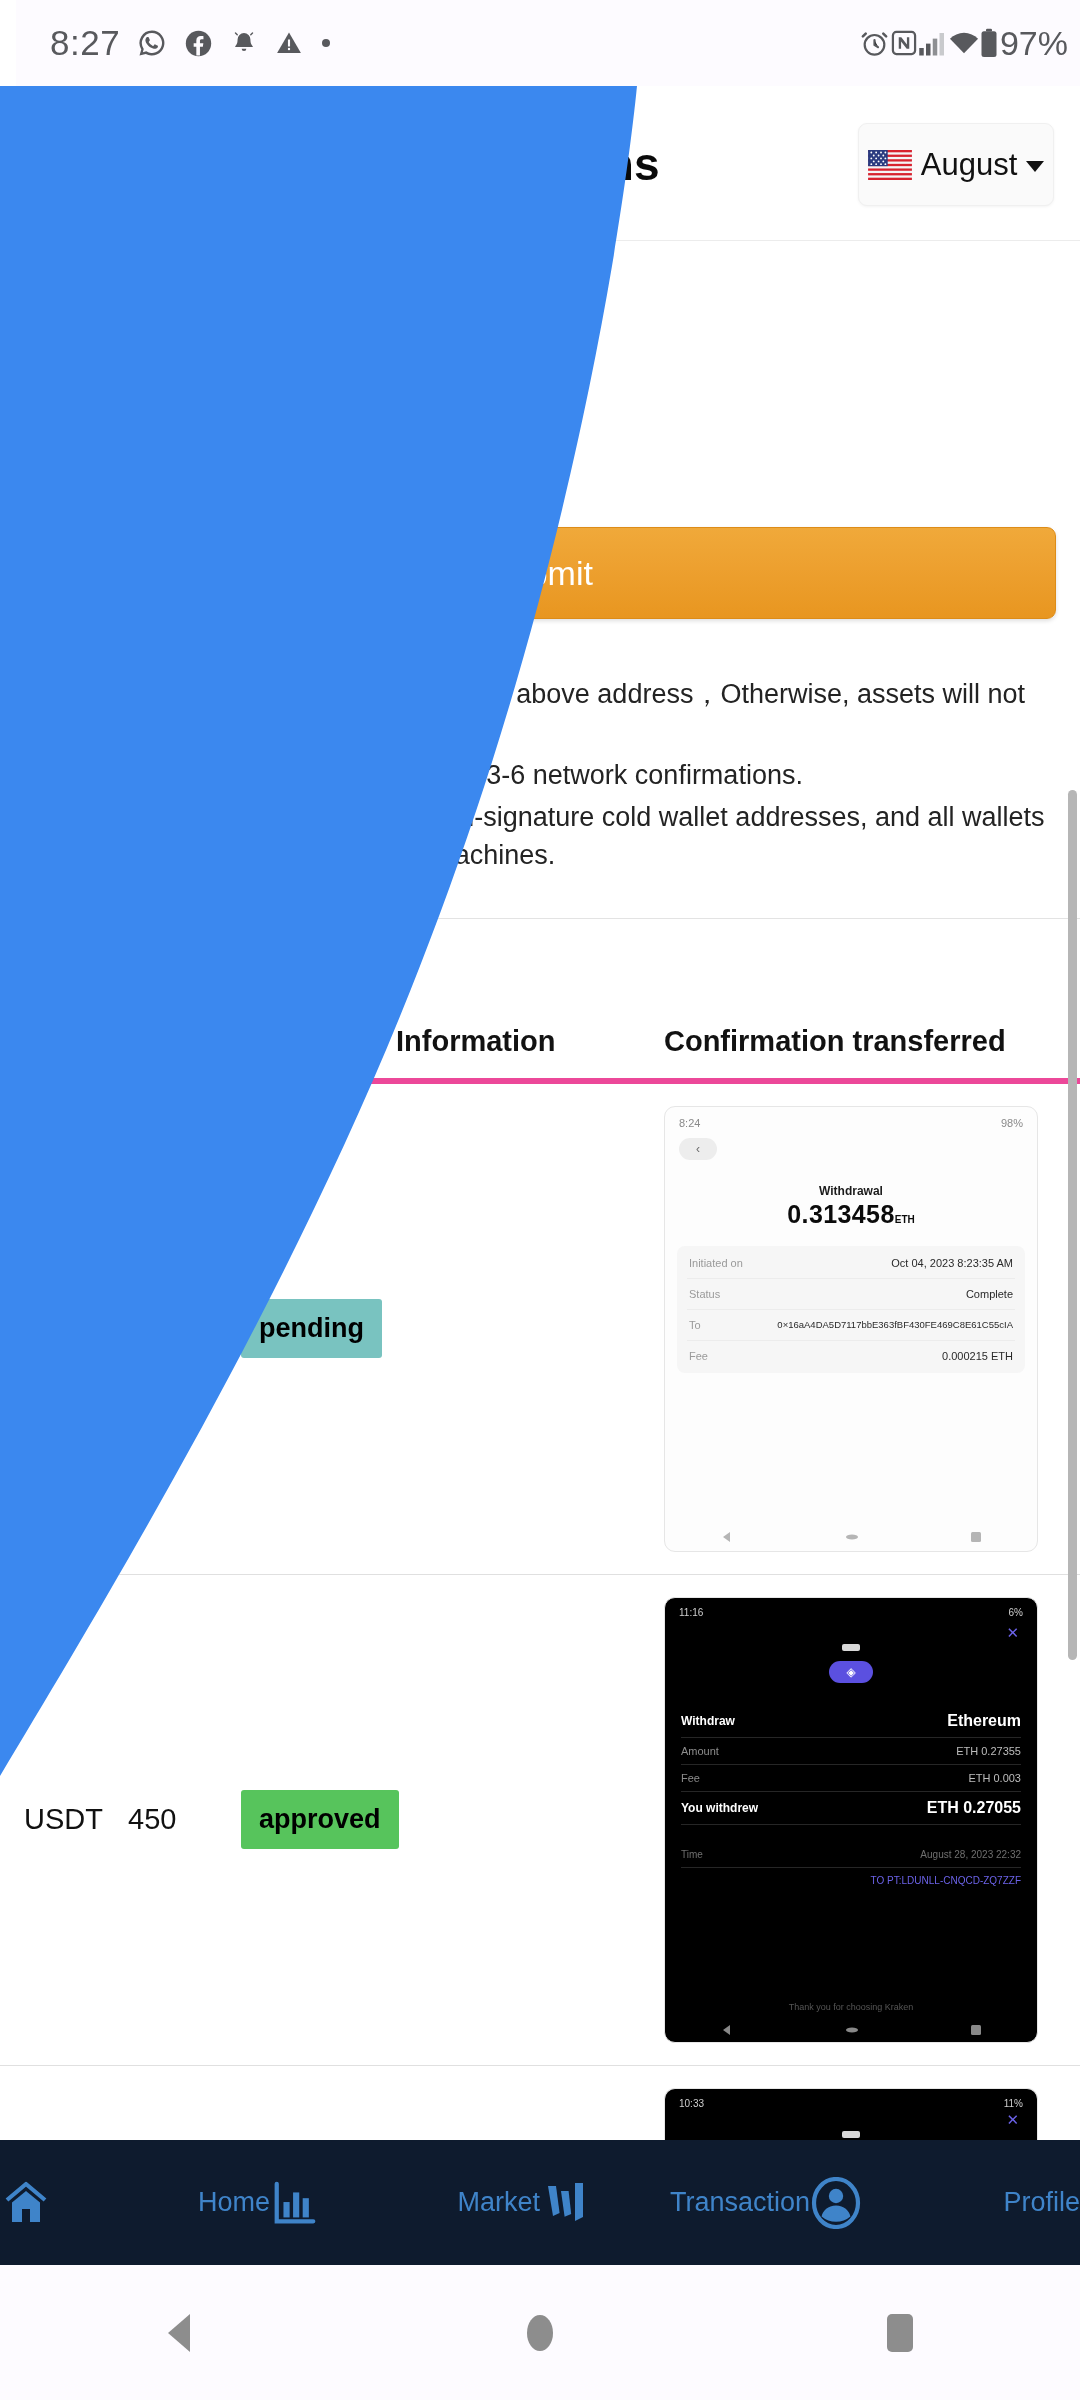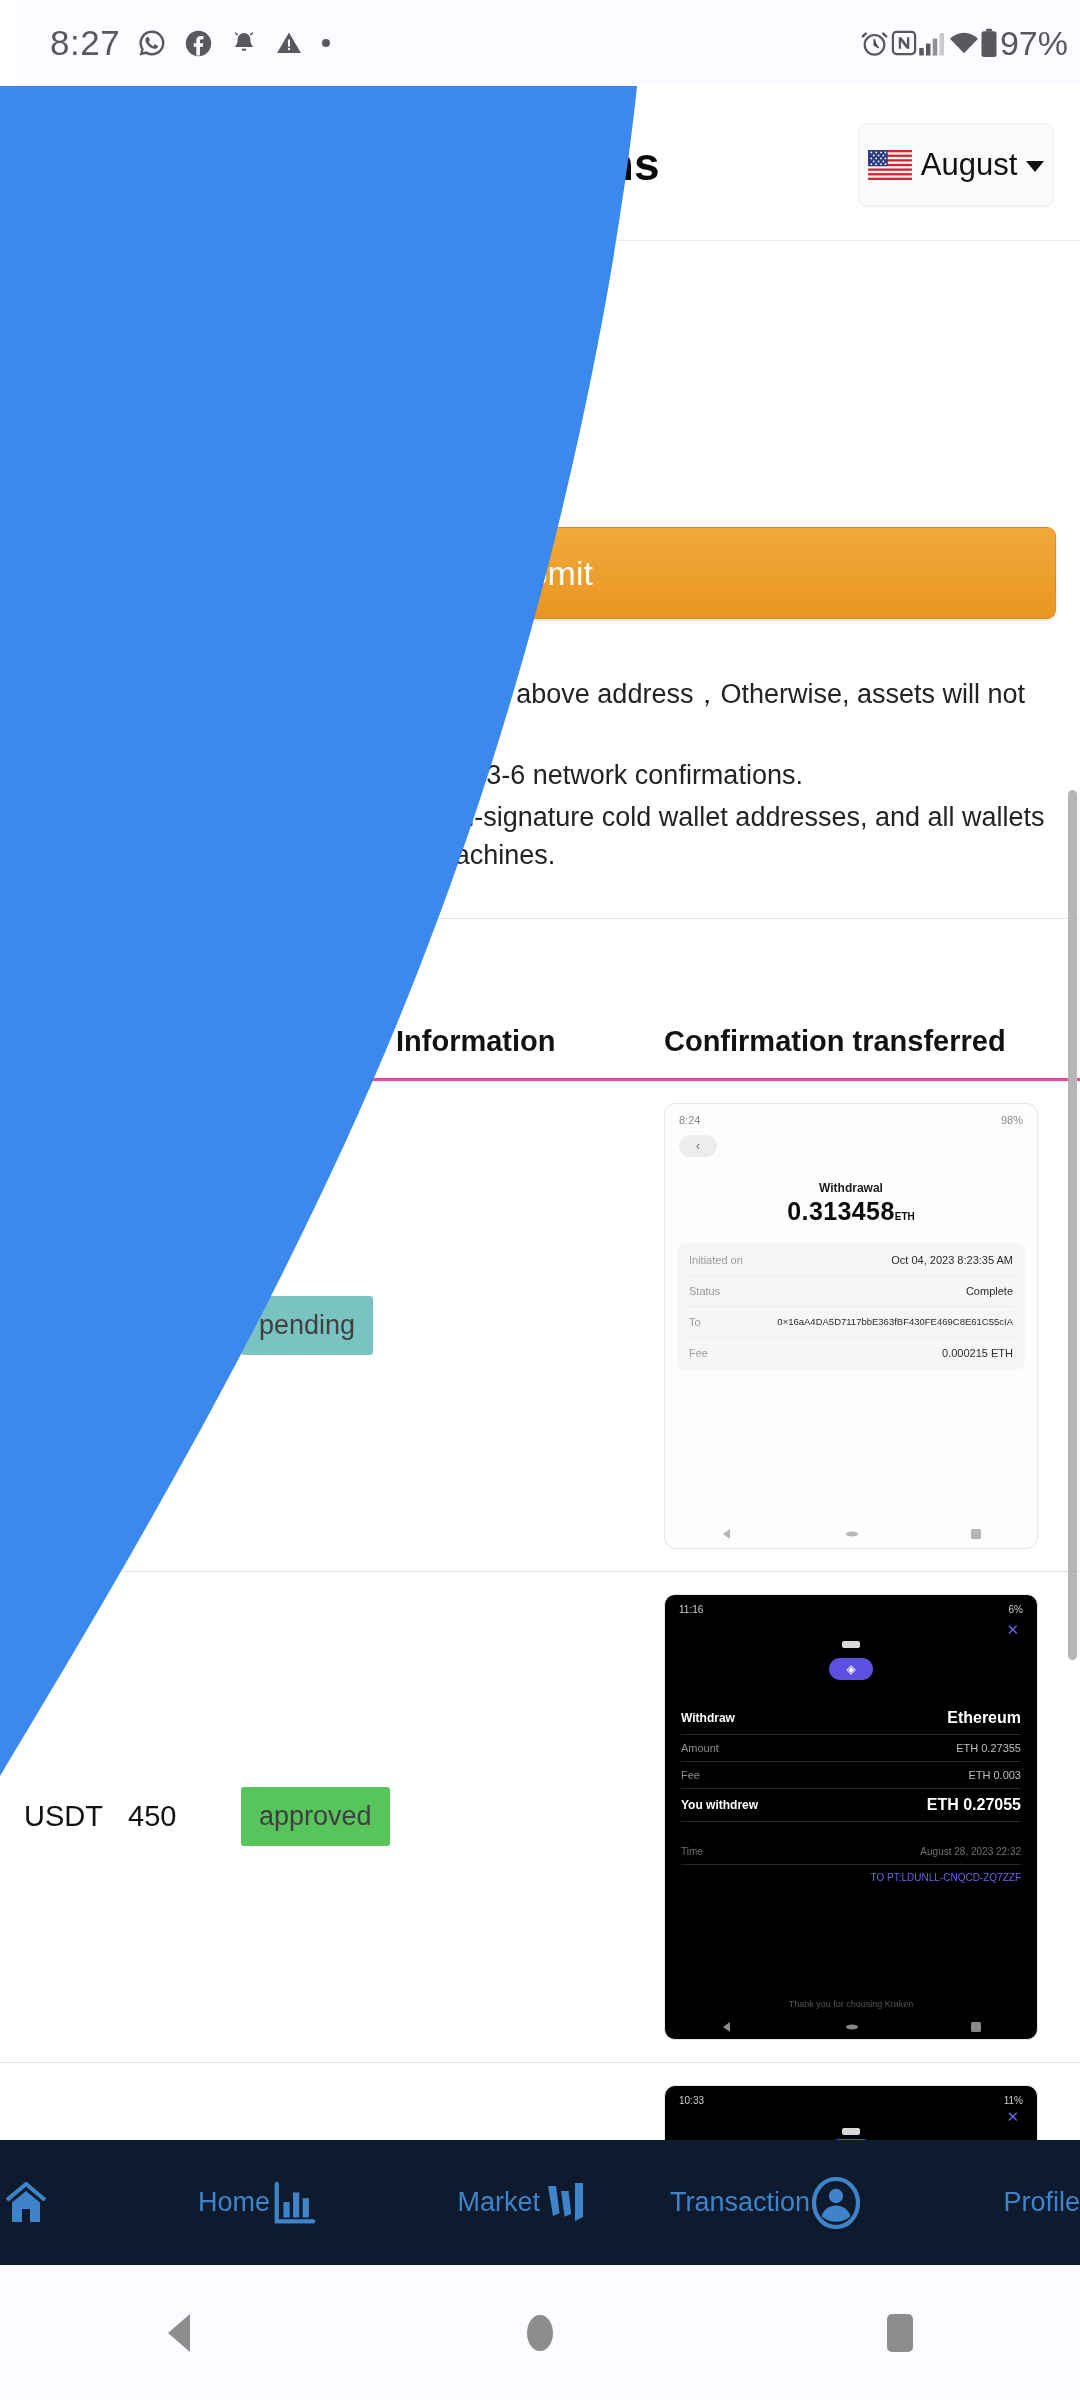--- a/index.html
+++ b/index.html
@@ -96,39 +96,39 @@
   .history-title{
     padding:26px 24px 0 24px;
     font-size:39px; color:#111;
   }
 
   
   .tbl{ width:1080px; margin-top:36px; }
   .thead{
     display:flex; align-items:flex-end;
     padding:0 24px 20px 24px;
-    border-bottom:3px solid #ec4899;
+    border-bottom:6px solid #ec4899;
     font-size:29px; font-weight:bold; color:#121212;
   }
   .c-coin{ width:104px; }
   .c-amt { width:113px; }
   .c-stat{ width:155px; }
   .c-info{ width:268px; }
   .c-conf{ flex:1; }
 
   .trow{
     display:flex; align-items:center;
     padding:22px 24px;
     border-bottom:1px solid #e0e0e0;
     min-height:245px;
     font-size:29px; color:#111;
   }
   .badge{
     display:inline-flex; align-items:center; justify-content:center;
-    font-size:27px; font-weight:normal; color:#404040;
+    font-size:27px; font-weight:bold; color:#000000;
     padding:14px 18px; border-radius:3px;
   }
   .badge.pending { background:#79c3c0; }
   .badge.approved{ background:#58c койка; }
   .badge.approved{ background:#57c45c; }
 
   
   .thumb{
     width:374px;
     border:1px solid #e6e6e6;

